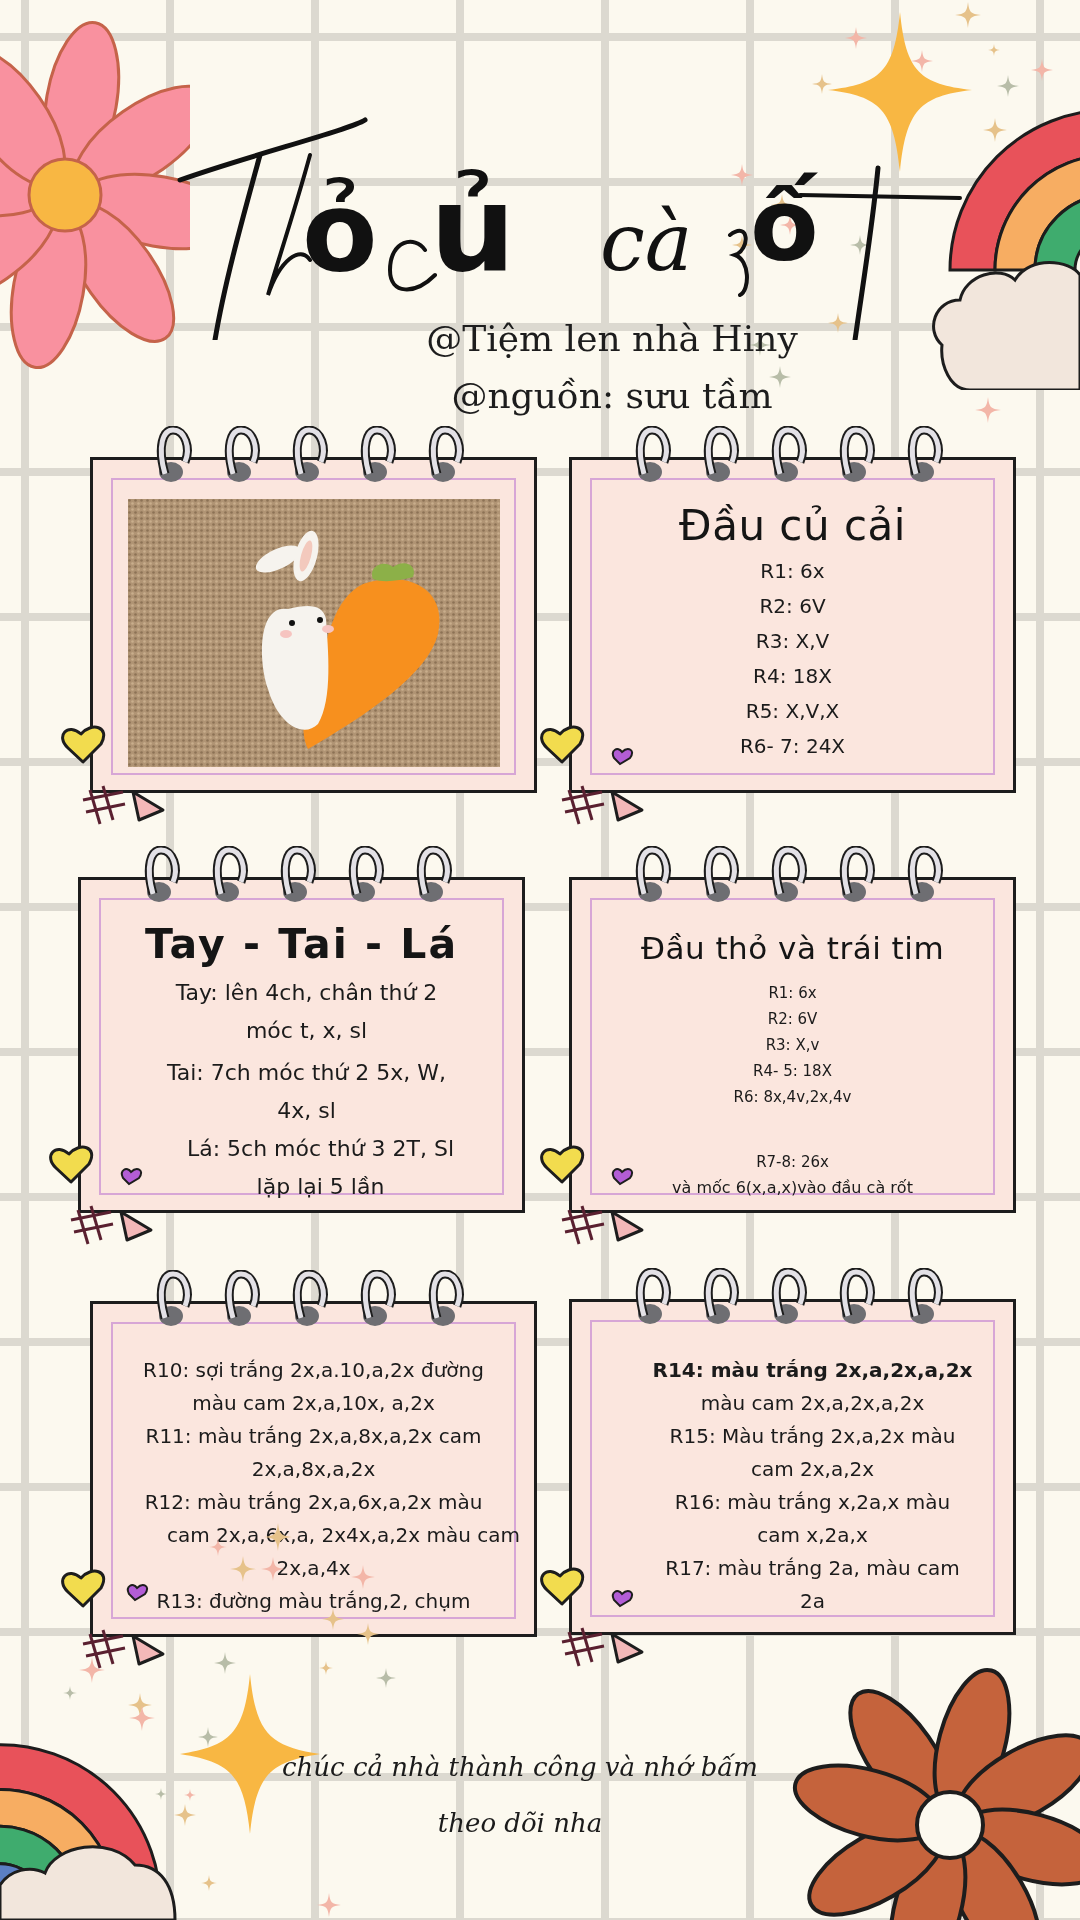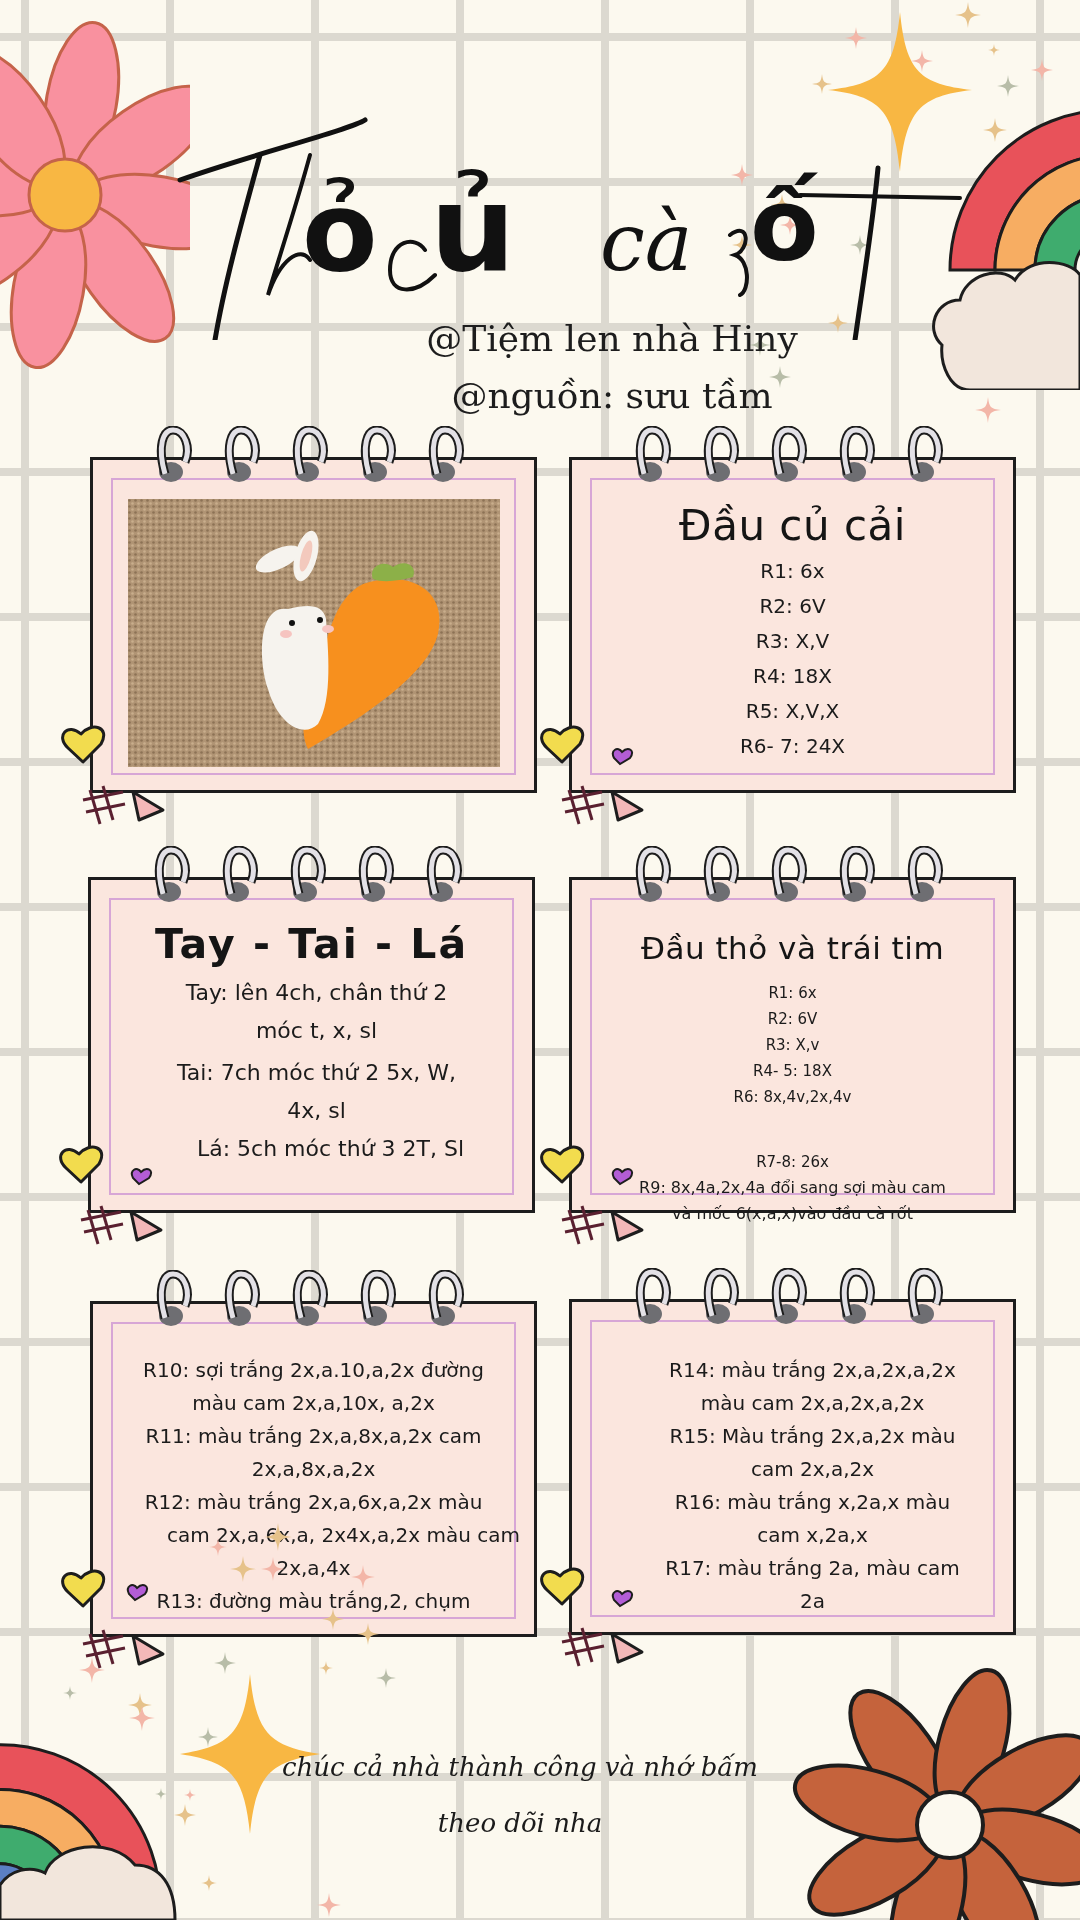--- a/index.html
+++ b/index.html
@@ -295,30 +295,31 @@
     <g stroke="#5a2030" stroke-width="3">
         <path d="M37,70 L47,104"></path>
         <path d="M50,66 L60,100"></path>
         <path d="M30,80 L70,72"></path>
         <path d="M33,92 L72,84"></path>
       </g>
     <path d="M80,72 L110,90 L86,100 Z" fill="#f3b8b8" stroke="#1d1d1d" stroke-width="3" stroke-linejoin="round"></path>
   </svg>
 </div>
 
-<div class="card" style="left:88px; top:877px;">
+<div class="card" style="left:78px; top:877px;">
   <div class="inner"></div>
   <div class="card-content" style="top:38px;">
     <div class="card-title bold" style="font-size:41px; line-height:52px;">Tay - Tai - Lá</div>
     <div class="rows left-text" style="margin-top:4px;">
       <div class="row">Tay: lên 4ch, chân thứ 2</div>
       <div class="row" style="margin-bottom:4px;">móc t, x, sl</div>
       <div class="row">Tai: 7ch móc thứ 2 5x, W,</div>
       <div class="row">4x, sl</div>
       <div class="row indent">Lá: 5ch móc thứ 3 2T, Sl</div>
+      <div class="row indent">lặp lại 5 lần</div>
     </div>
   </div>
   <svg class="rings" viewBox="0 0 330 72">
     <g fill="none">
       <g transform="translate(5,0)">
           <ellipse cx="16" cy="46" rx="12" ry="10" fill="#6e6e72"></ellipse>
           <path d="M10,48 C2,20 8,4 18,4 C30,4 36,22 30,36" stroke="#1d1d1d" stroke-width="9"></path>
           <path d="M10,48 C2,20 8,4 18,4 C30,4 36,22 30,36" stroke="#e3e1e6" stroke-width="5"></path>
         </g>
       <g transform="translate(73,0)">
@@ -360,21 +361,20 @@
   <div class="inner"></div>
   <div class="card-content" style="top:46px; left:10px; right:10px;">
     <div class="card-title" style="font-size:31px; line-height:44px;">Đầu thỏ và trái tim</div>
     <div class="rows small" style="margin-top:10px;">
       <div class="row" style="line-height:26px;">R1: 6x</div>
       <div class="row" style="line-height:26px;">R2: 6V</div>
       <div class="row" style="line-height:26px;">R3: X,v</div>
       <div class="row" style="line-height:26px;">R4- 5: 18X</div>
       <div class="row" style="line-height:26px;">R6: 8x,4v,2x,4v</div>
       <div class="row" style="line-height:26px;margin-top:39px;">R7-8: 26x</div>
-      <div class="row" style="line-height:26px; font-size:16px;">R9: 8x,4a,2x,4a đổi sang sợi màu cam</div>
       <div class="row" style="line-height:26px; font-size:16px;">và mốc 6(x,a,x)vào đầu cà rốt</div>
     </div>
   </div>
   <svg class="rings" viewBox="0 0 330 72">
     <g fill="none">
       <g transform="translate(5,0)">
           <ellipse cx="16" cy="46" rx="12" ry="10" fill="#6e6e72"></ellipse>
           <path d="M10,48 C2,20 8,4 18,4 C30,4 36,22 30,36" stroke="#1d1d1d" stroke-width="9"></path>
           <path d="M10,48 C2,20 8,4 18,4 C30,4 36,22 30,36" stroke="#e3e1e6" stroke-width="5"></path>
         </g>
@@ -478,21 +478,21 @@
       <path transform="translate(180,100) scale(1.1)" d="M0,-10 C1,-2 2,-1 10,0 C2,1 1,2 0,10 C-1,2 -2,1 -10,0 C-2,-1 -1,-2 0,-10 Z" fill="#e6c28a"></path>
       <path transform="translate(215,115) scale(1.1)" d="M0,-10 C1,-2 2,-1 10,0 C2,1 1,2 0,10 C-1,2 -2,1 -10,0 C-2,-1 -1,-2 0,-10 Z" fill="#e6c28a"></path>
     </g>
   </svg>
 </div>
 
 <div class="card" style="left:569px; top:1299px;">
   <div class="inner"></div>
   <div class="card-content" style="top:40px; left:60px; right:20px;">
     <div class="rows">
-      <div class="row" style="font-size:20px; line-height:33px;">R14: màu trắng 2x,a,2x,a,2x</div>
+      <div class="row" style="font-size:20px; line-height:33px;font-weight:bold;">R14: màu trắng 2x,a,2x,a,2x</div>
       <div class="row" style="font-size:20px; line-height:33px;">màu cam 2x,a,2x,a,2x</div>
       <div class="row" style="font-size:20px; line-height:33px;">R15: Màu trắng 2x,a,2x màu</div>
       <div class="row" style="font-size:20px; line-height:33px;">cam 2x,a,2x</div>
       <div class="row" style="font-size:20px; line-height:33px;">R16: màu trắng x,2a,x màu</div>
       <div class="row" style="font-size:20px; line-height:33px;">cam x,2a,x</div>
       <div class="row" style="font-size:20px; line-height:33px;">R17: màu trắng 2a, màu cam</div>
       <div class="row" style="font-size:20px; line-height:33px;">2a</div>
     </div>
   </div>
   <svg class="rings" viewBox="0 0 330 72">

